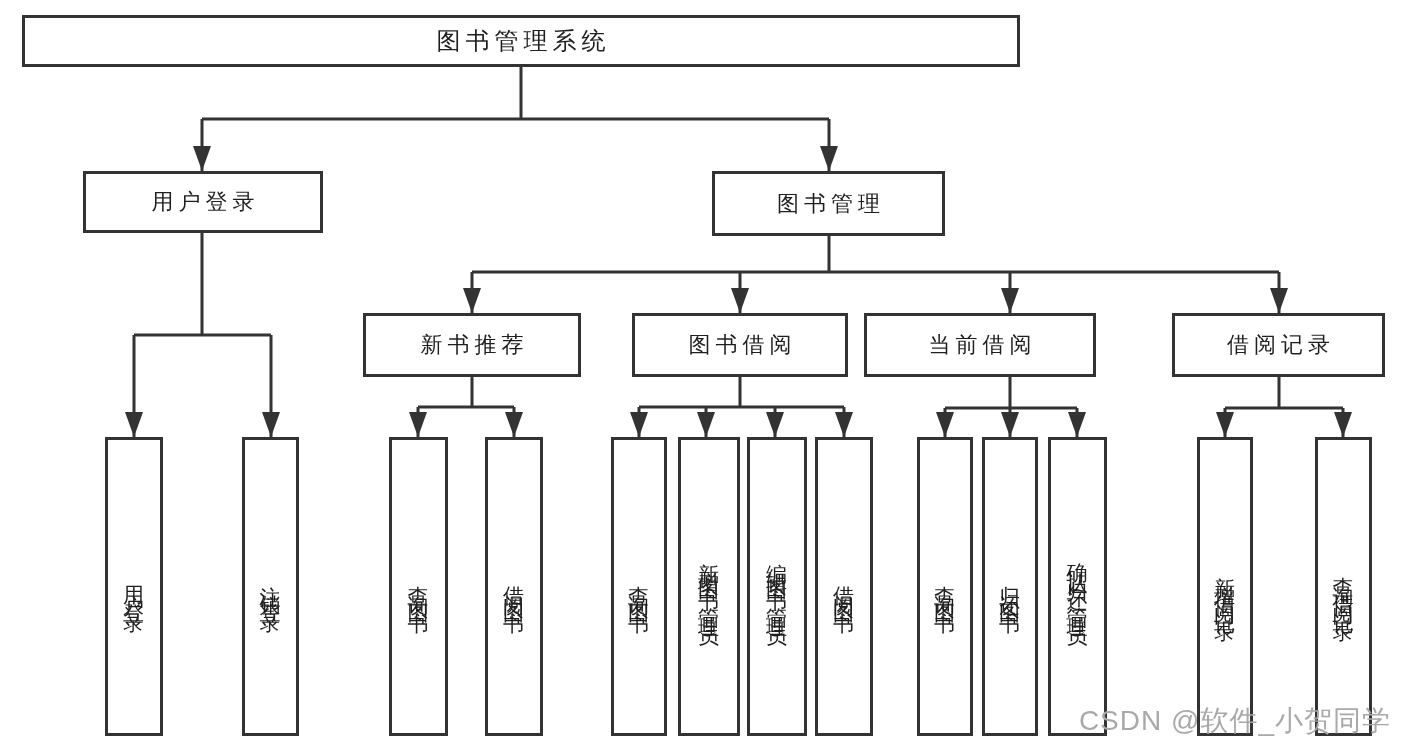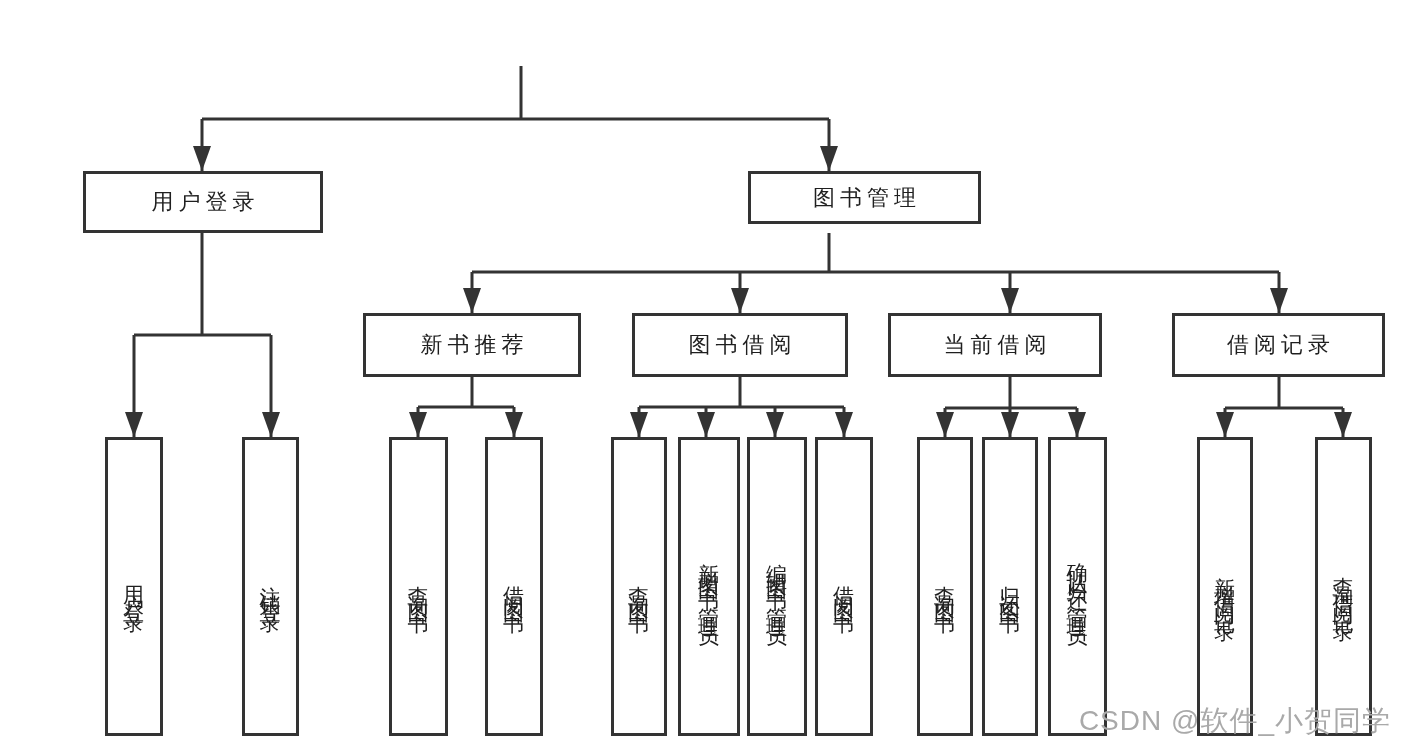--- a/index.html
+++ b/index.html
@@ -73,35 +73,38 @@
         <polygon points="766,412 784,412 775,437"></polygon>
         <polygon points="835,412 853,412 844,437"></polygon>
         <polygon points="936,412 954,412 945,437"></polygon>
         <polygon points="1001,412 1019,412 1010,437"></polygon>
         <polygon points="1068,412 1086,412 1077,437"></polygon>
         <polygon points="1216,412 1234,412 1225,437"></polygon>
         <polygon points="1334,412 1352,412 1343,437"></polygon>
       </g>
   </svg>
 
+  <div class="hbox root" style="left:22px;top:15px;width:998px;height:52px;">
+    <span>图书管理系统</span>
+  </div>
 
   <div class="hbox" style="left:83px;top:171px;width:240px;height:62px;">
     <span>用户登录</span>
   </div>
-  <div class="hbox" style="left:748px;top:171px;width:233px;height:53px;">
+  <div class="hbox" style="left:712px;top:171px;width:233px;height:65px;">
     <span>图书管理</span>
   </div>
 
   <div class="hbox" style="left:363px;top:313px;width:218px;height:64px;">
     <span>新书推荐</span>
   </div>
   <div class="hbox" style="left:632px;top:313px;width:216px;height:64px;text-align:center;">
     <span>图书借阅</span>
   </div>
-  <div class="hbox" style="left:888px;top:313px;width:214px;height:64px;">
+  <div class="hbox" style="left:864px;top:313px;width:232px;height:64px;">
     <span>当前借阅</span>
   </div>
   <div class="hbox" style="left:1172px;top:313px;width:213px;height:64px;">
     <span>借阅记录</span>
   </div>
 
   <div class="vbox" style="left:105px;top:437px;width:58px;height:299px;">
     <span>用户登录</span>
   </div>
   <div class="vbox" style="left:242px;top:437px;width:57px;height:299px;">

